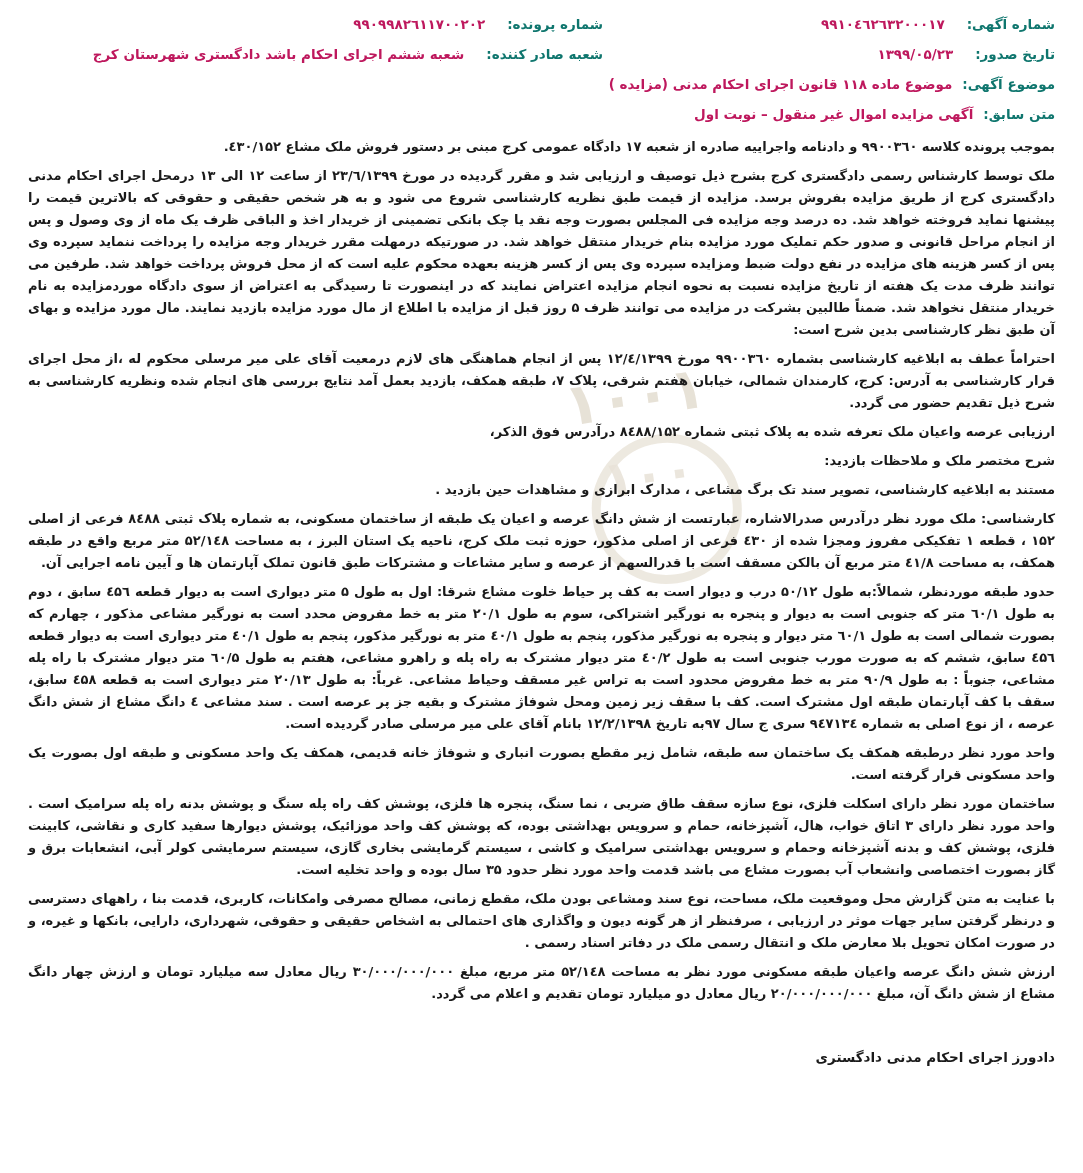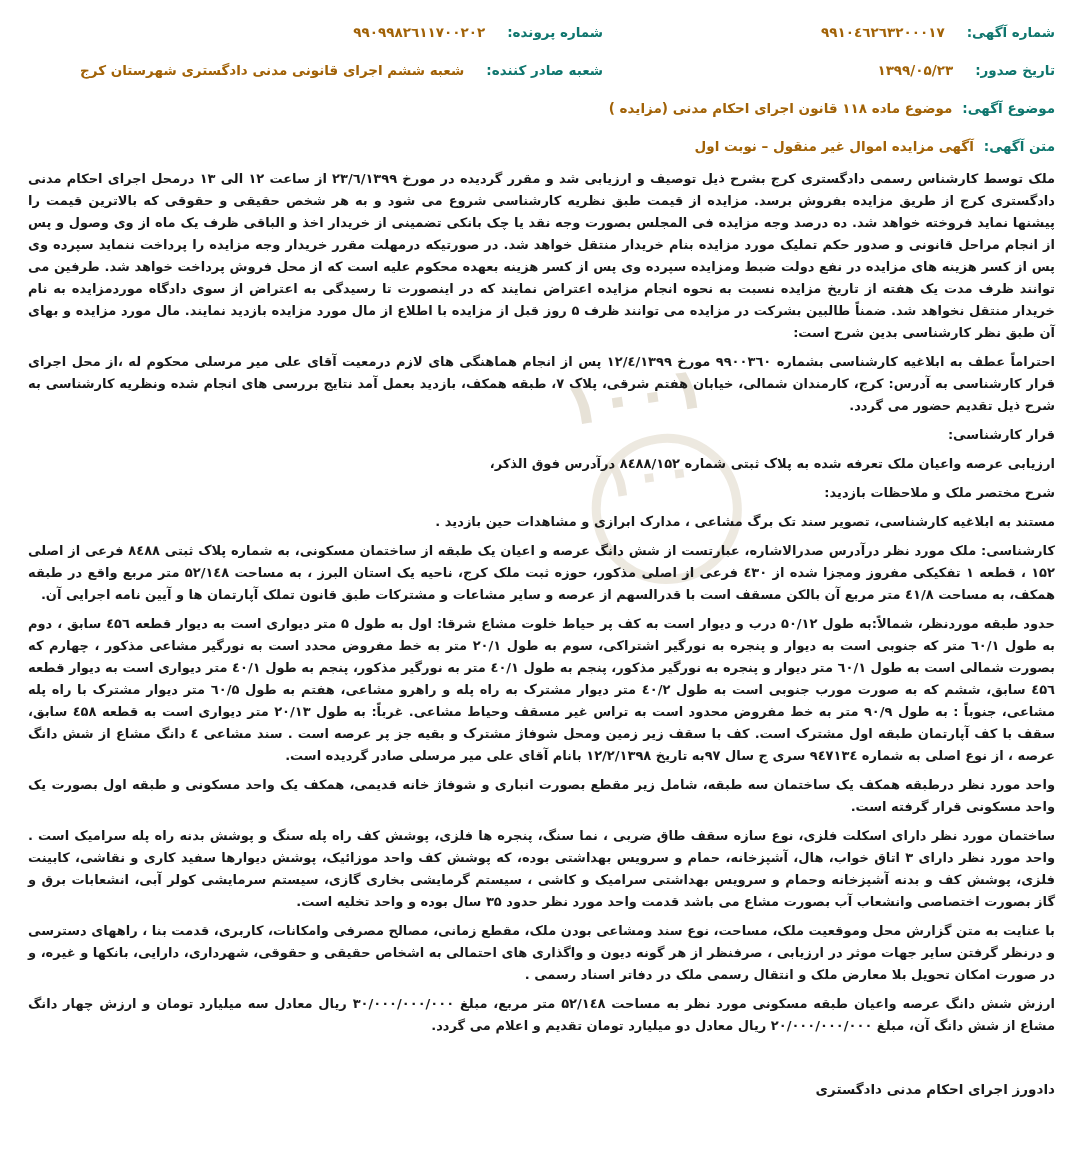--- a/index.html
+++ b/index.html
@@ -24,21 +24,21 @@
     display: flex;
     align-items: baseline;
     font-size: 13.5px;
     font-weight: bold;
     margin-bottom: 14px;
   }
   .hdr-group { display: flex; gap: 22px; align-items: baseline; }
   .hdr-group.g-right { width: 44%; flex: 0 0 44%; }
   .hdr-group.g-left  { flex: 1; }
   .lbl { color: #0f766e; white-space: nowrap; }
-  .val { color: #a16207; margin-top: 8px; }
+  .val { color: #be185d; }
   .hdr-line { display: flex; gap: 10px; align-items: baseline;
               font-size: 13.5px; font-weight: bold; margin-bottom: 14px; }
   
   .body-text { margin-top: 4px; }
   p.par {
     font-size: 13px;
     font-weight: bold;
     line-height: 22px;
     text-align: justify;
     margin-bottom: 7px;
@@ -109,40 +109,40 @@
       </div>
     </div>
 
     <div class="hdr-row">
       <div class="hdr-group g-right">
         <span class="lbl">تاریخ صدور:</span>
         <span class="val">۱۳۹۹/۰۵/۲۳</span>
       </div>
       <div class="hdr-group g-left">
         <span class="lbl">شعبه صادر کننده:</span>
-        <span class="val">شعبه ششم اجرای قانونی مدنی دادگستری شهرستان کرج</span>
+        <span class="val">شعبه ششم اجرای احکام باشد دادگستری شهرستان کرج</span>
       </div>
     </div>
 
     <div class="hdr-line">
       <span class="lbl">موضوع آگهی:</span>
       <span class="val">موضوع ماده ۱۱۸ قانون اجرای احکام مدنی (مزایده )</span>
     </div>
 
     <div class="hdr-line">
-      <span class="lbl">متن آگهی:</span>
+      <span class="lbl">متن سابق:</span>
       <span class="val">آگهی مزایده اموال غیر منقول – نوبت اول</span>
     </div>
 
   </header>
 
   <main class="body-text">
+    <p class="par">بموجب پرونده کلاسه ۹۹۰۰۳٦۰ و دادنامه واجراییه صادره از شعبه ۱۷ دادگاه عمومی کرج مبنی بر دستور فروش ملک مشاع ٤۳۰/۱۵۲.</p>
     <p class="par">ملک توسط کارشناس رسمی دادگستری کرج بشرح ذیل توصیف و ارزیابی شد  و مقرر گردیده در مورخ ۲۳/٦/۱۳۹۹ از ساعت ۱۲ الی ۱۳ درمحل اجرای احکام مدنی دادگستری کرج از طریق مزایده بفروش برسد. مزایده از قیمت طبق نظریه کارشناسی شروع می شود و به هر شخص حقیقی و حقوقی که بالاترین قیمت را پیشنها نماید فروخته خواهد شد. ده درصد وجه مزایده فی المجلس بصورت وجه نقد یا چک بانکی تضمینی از خریدار اخذ و الباقی ظرف یک ماه از وی وصول و پس از انجام مراحل قانونی و صدور حکم تملیک مورد مزایده بنام خریدار منتقل خواهد شد. در صورتیکه درمهلت مقرر خریدار وجه مزایده را پرداخت ننماید سپرده وی پس از کسر هزینه های مزایده در نفع دولت ضبط ومزایده سپرده وی پس از کسر هزینه بعهده محکوم علیه است که از محل فروش پرداخت خواهد شد. طرفین می توانند ظرف مدت یک هفته از تاریخ مزایده نسبت به نحوه انجام مزایده اعتراض نمایند که در اینصورت تا رسیدگی به اعتراض از سوی دادگاه موردمزایده به نام خریدار منتقل نخواهد شد. ضمناً طالبین بشرکت در مزایده می توانند ظرف ۵ روز قبل از مزایده با اطلاع از مال مورد مزایده بازدید نمایند. مال مورد مزایده و بهای آن طبق نظر کارشناسی بدین شرح است:</p>
     <p class="par">احتراماً عطف به ابلاغیه کارشناسی بشماره ۹۹۰۰۳٦۰ مورخ ۱۲/٤/۱۳۹۹ پس از انجام هماهنگی های لازم درمعیت آقای علی میر مرسلی محکوم له ،از محل اجرای قرار کارشناسی به آدرس: کرج، کارمندان شمالی، خیابان هفتم شرقی، پلاک ۷، طبقه همکف، بازدید بعمل آمد نتایج بررسی های انجام شده ونظریه کارشناسی به شرح ذیل تقدیم حضور می گردد.</p>
-    <p class="par">قرار کارشناسی:</p>
     <p class="par">ارزیابی عرصه واعیان ملک تعرفه شده به پلاک ثبتی شماره ۸٤۸۸/۱۵۲ درآدرس فوق الذکر،</p>
     <p class="par">شرح مختصر ملک و ملاحظات بازدید:</p>
     <p class="par">مستند به ابلاغیه کارشناسی، تصویر سند تک برگ مشاعی ، مدارک ابرازی و مشاهدات حین بازدید .</p>
     <p class="par">کارشناسی: ملک مورد نظر درآدرس صدرالاشاره، عبارتست از شش دانگ عرصه و اعیان یک طبقه از ساختمان مسکونی، به شماره پلاک ثبتی ۸٤۸۸ فرعی از اصلی ۱۵۲ ، قطعه ۱ تفکیکی مفروز ومجزا شده از ٤۳۰ فرعی از اصلی مذکور، حوزه ثبت ملک کرج، ناحیه یک استان البرز ، به مساحت ۵۲/۱٤۸ متر مربع واقع در طبقه همکف، به مساحت ٤۱/۸ متر مربع آن بالکن مسقف است با قدرالسهم از عرصه و سایر مشاعات و مشترکات طبق قانون تملک آپارتمان ها و آیین نامه اجرایی آن.</p>
     <p class="par">حدود طبقه موردنظر، شمالاً:به طول ۵۰/۱۲ درب و دیوار است به کف پر حیاط خلوت مشاع شرقا: اول به طول ۵ متر دیواری است به دیوار قطعه ٤۵٦ سابق ، دوم به طول ٦۰/۱ متر که جنوبی است به دیوار و پنجره به نورگیر اشتراکی، سوم به طول ۲۰/۱ متر به خط مفروض محدد است به نورگیر مشاعی مذکور ، چهارم که بصورت شمالی است به طول ٦۰/۱ متر دیوار و پنجره به نورگیر مذکور، پنجم به طول ٤۰/۱ متر به نورگیر مذکور، پنجم به طول ٤۰/۱ متر دیواری است به دیوار قطعه ٤۵٦ سابق، ششم که به صورت مورب جنوبی است به طول ٤۰/۲ متر دیوار مشترک به راه پله و راهرو مشاعی، هفتم به طول ٦۰/۵ متر دیوار مشترک با راه پله مشاعی، جنوباً : به طول ۹۰/۹ متر به خط مفروض محدود است به تراس غیر مسقف وحیاط مشاعی. غرباً: به طول ۲۰/۱۳ متر دیواری است به قطعه ٤۵۸ سابق، سقف با کف آپارتمان طبقه اول مشترک است. کف با سقف زیر زمین ومحل شوفاژ مشترک و بقیه جز پر عرصه است . سند مشاعی ٤ دانگ مشاع از شش دانگ عرصه ، از نوع اصلی به شماره ۹٤۷۱۳٤ سری ج سال ۹۷به تاریخ ۱۲/۲/۱۳۹۸ بانام آقای علی میر مرسلی صادر گردیده است.</p>
     <p class="par">واحد مورد نظر درطبقه همکف یک ساختمان سه طبقه، شامل زیر مقطع بصورت انباری و شوفاژ خانه قدیمی، همکف یک واحد مسکونی و طبقه اول بصورت یک واحد مسکونی قرار گرفته است.</p>
     <p class="par">ساختمان مورد نظر دارای اسکلت فلزی، نوع سازه سقف طاق ضربی ، نما سنگ، پنجره ها فلزی، پوشش کف راه پله سنگ و پوشش بدنه راه پله سرامیک است . واحد مورد نظر دارای ۳ اتاق خواب، هال، آشپزخانه، حمام و سرویس بهداشتی بوده، که پوشش کف واحد موزائیک، پوشش دیوارها سفید کاری و نقاشی، کابینت فلزی، پوشش کف و بدنه آشپزخانه وحمام و سرویس بهداشتی سرامیک و کاشی ، سیستم گرمایشی بخاری گازی، سیستم سرمایشی کولر آبی، انشعابات برق و گاز بصورت اختصاصی وانشعاب آب بصورت مشاع می باشد قدمت واحد مورد نظر حدود ۳۵ سال بوده و واحد تخلیه است.</p>
     <p class="par">با عنایت به متن گزارش محل وموقعیت ملک، مساحت، نوع سند ومشاعی بودن ملک، مقطع زمانی، مصالح مصرفی وامکانات، کاربری، قدمت بنا ، راههای دسترسی و درنظر گرفتن سایر جهات موثر در ارزیابی ، صرفنظر از هر گونه دیون و واگذاری های احتمالی به اشخاص حقیقی و حقوقی، شهرداری، دارایی، بانکها و غیره، و در صورت امکان تحویل بلا معارض ملک و انتقال رسمی ملک در دفاتر اسناد رسمی .</p>
     <p class="par">ارزش شش دانگ عرصه واعیان طبقه مسکونی مورد نظر به مساحت ۵۲/۱٤۸ متر مربع، مبلغ ۳۰/۰۰۰/۰۰۰/۰۰۰ ریال معادل سه میلیارد تومان و ارزش چهار دانگ مشاع از شش دانگ آن، مبلغ ۲۰/۰۰۰/۰۰۰/۰۰۰ ریال معادل دو میلیارد تومان تقدیم و اعلام می گردد.</p>
 

